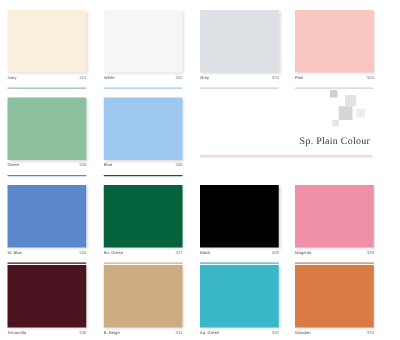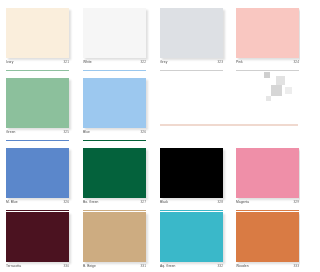--- a/index.html
+++ b/index.html
@@ -213,16 +213,17 @@
     </div>
 
   <div class="title-block">
     <div class="deco-squares" id="deco-layer">
         <div class="deco" style="left: 20px; top: 0px; width: 6px; height: 6px; background: rgb(207, 207, 207);"></div>
         <div class="deco" style="left: 32px; top: 4px; width: 9px; height: 9px; background: rgb(226, 226, 226);"></div>
         <div class="deco" style="left: 27px; top: 13px; width: 11px; height: 11px; background: rgb(214, 214, 214);"></div>
         <div class="deco" style="left: 41px; top: 15px; width: 7px; height: 7px; background: rgb(237, 237, 237);"></div>
         <div class="deco" style="left: 22px; top: 24px; width: 5px; height: 5px; background: rgb(230, 230, 230);"></div>
       </div>
+    <div class="title-text">Sp. Plain Colour</div>
     <div class="title-rule" style="background: rgb(240, 217, 207);"></div>
   </div>
 
 </div>
 
 </body></html>

